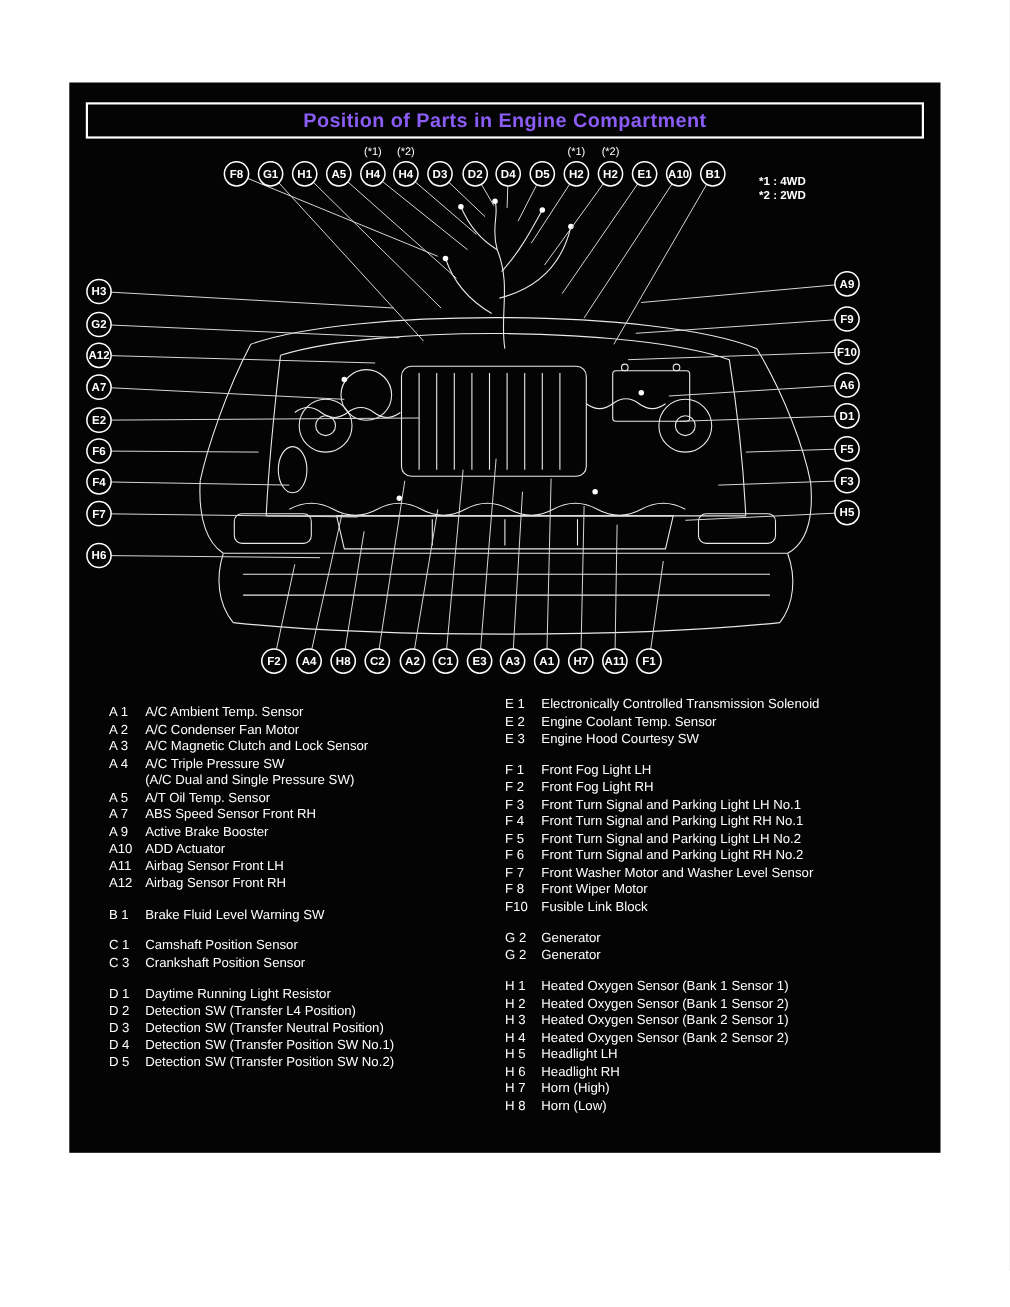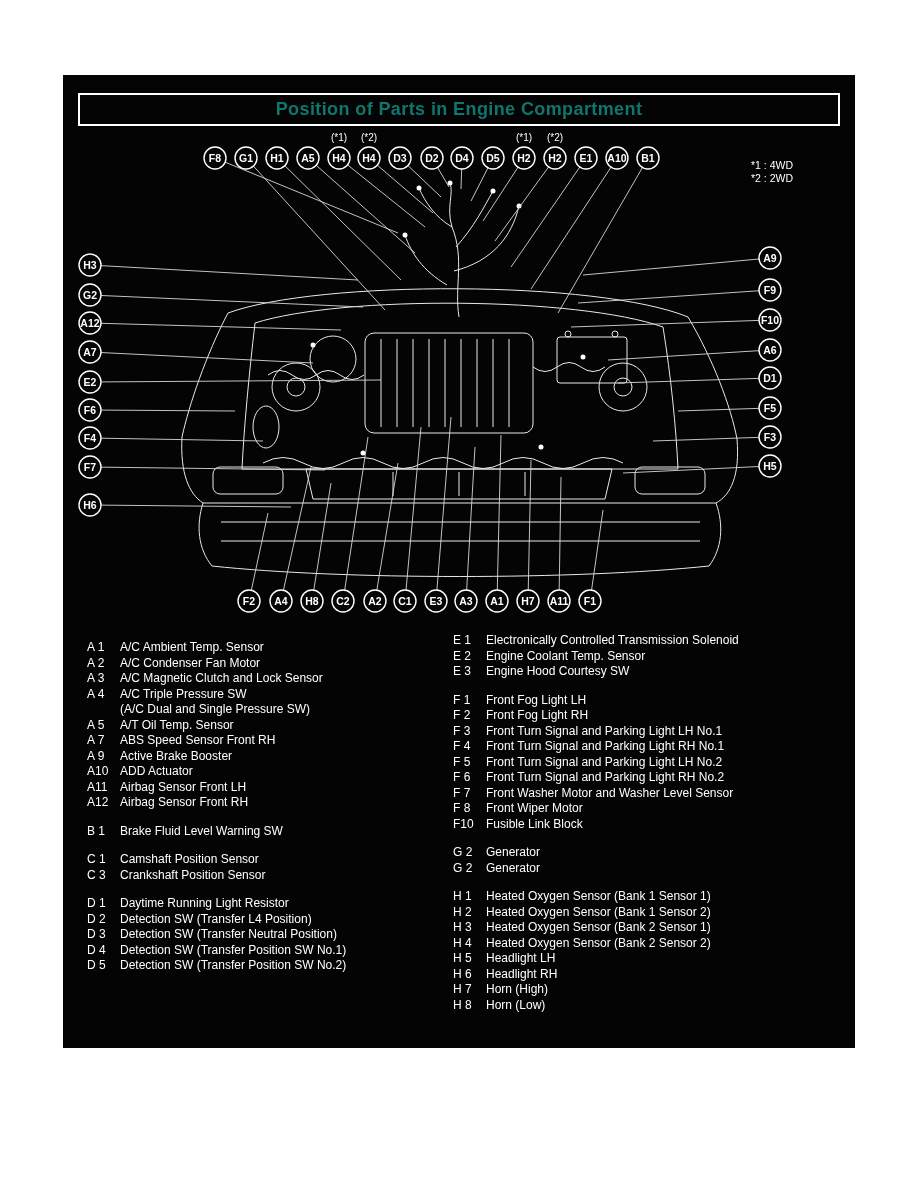--- a/index.html
+++ b/index.html
@@ -2,33 +2,33 @@
 <html><head>
 <meta charset="utf-8">
 <style>
   * { margin:0; padding:0; box-sizing:border-box; }
   html,body { width:918px; height:1188px; background:#ffffff;
               font-family:"Liberation Sans", sans-serif; position:relative; overflow:hidden; }
   .sheet { position:absolute; left:63px; top:75px; width:792px; height:973px;
            background:#040404; color:#fff; }
   .title-box { position:absolute; left:15px; top:18px; width:762px; height:33px;
                border:2px solid #fff; display:flex; align-items:center; justify-content:center; }
-  .title-box h1 { font-size:18px; font-weight:bold; color:#0f766e; letter-spacing:.4px; }
-  .notes { position:absolute; left:688px; top:84px; font-size:10.5px; line-height:13px; color:#fff; }
+  .title-box h1 { font-size:18px; font-weight:bold; color:#8b5cf6; letter-spacing:.4px; }
+  .notes { position:absolute; left:627px; top:84px; font-size:10.5px; line-height:13px; color:#fff;font-weight:bold; }
   svg.diagram { position:absolute; left:0; top:0; width:792px; height:973px; display:block; }
   svg .art, svg .art path, svg .art rect, svg .art circle, svg .art ellipse
     { stroke:#e9e9e9; stroke-width:1; fill:none; }
   svg .art .dot { fill:#fff; stroke:none; }
   svg .leader { stroke:#d8d8d8; stroke-width:0.9; }
   svg .co-circle { fill:#040404; stroke:#fff; stroke-width:1.4; }
   svg text.co-label { fill:#fff; font:bold 10.5px "Liberation Sans", sans-serif; text-anchor:middle; }
   svg text.co-note  { fill:#fff; font:10px "Liberation Sans", sans-serif; text-anchor:middle; }
   .legend { position:absolute; left:24px; top:558px; width:748px; display:flex; color:#fff; }
   .col { display:flex; flex-direction:column; }
-  .col-left  { width:366px; margin-top:7px; }
+  .col-left  { width:366px; margin-top:7px;margin-left:12px; }
   .col-right { width:382px;justify-content:space-between; }
   .legend-group { margin-bottom:13px; }
   .legend-row { display:flex; font-size:12px; line-height:15.5px; white-space:pre; }
   .legend-row .code { width:33px; flex:none; }
 </style>
 </head>
 <body>
 
 <div class="sheet">
 

